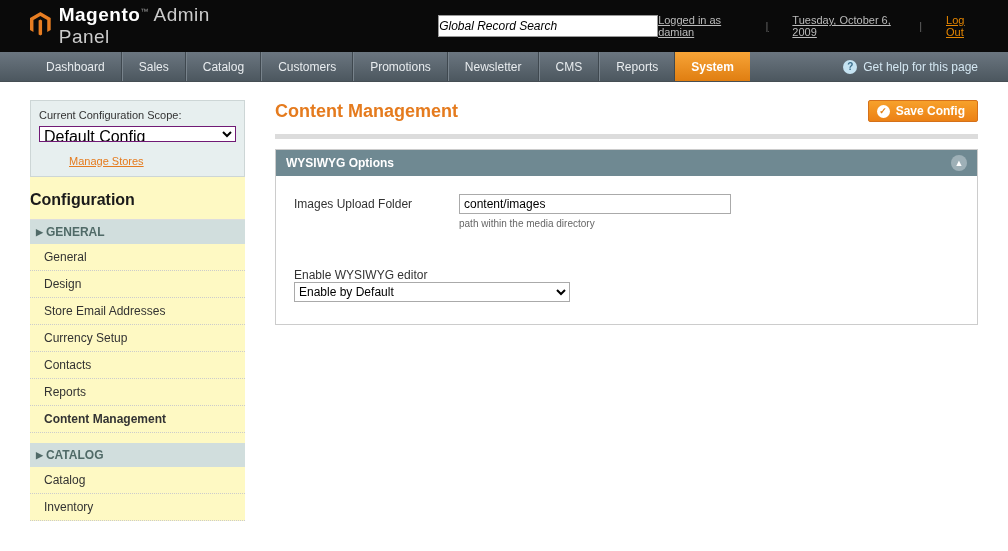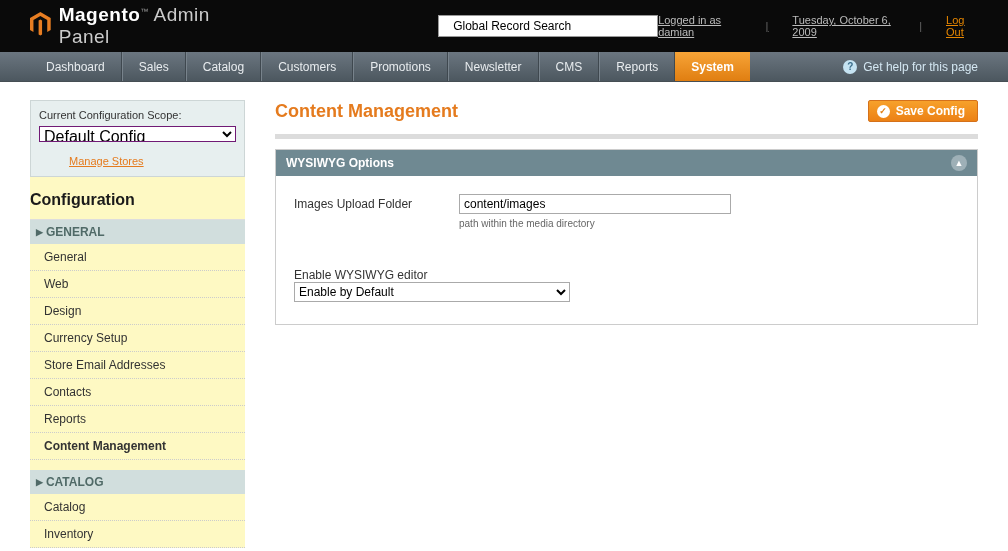--- a/index.html
+++ b/index.html
@@ -5,21 +5,21 @@
 * { box-sizing: border-box; margin: 0; padding: 0; }
 body { font-family: Arial, Helvetica, sans-serif; font-size: 12px; background: #fff; color: #2f2f2f; }
 
 .header { background: #0a0a0a; height: 52px; display: flex; align-items: center; padding: 0 30px; }
 .logo { display: flex; align-items: center; gap: 8px; }
 .logo-icon { width: 24px; height: 28px; }
 .logo-text { color: #fff; font-size: 19px; letter-spacing: .5px; }
 .logo-text .tm { font-size: 8px; vertical-align: super; color: #999; }
 .logo-text .admin { font-weight: normal; color: #ccc; }
 .header-search { margin-left: 200px; }
-.header-search input { width: 220px; height: 22px; padding: 2px 14px; font-size: 12px; border: 1px solid #999; }
+.header-search input { width: 220px; height: 22px; padding: 2px 0; font-size: 12px; border: 1px solid #999; font-style: italic; }
 .header-right { margin-left: auto; color: #bbb; font-size: 11px; display: flex; align-items: center; gap: 24px; text-decoration: underline; }
 .header-right .sep { color: #666; }
 .header-right a { color: #E68600; text-decoration: underline; cursor: pointer; }
 
 .mainnav { background: linear-gradient(#6b7680, #4c575f); height: 30px; display: flex; align-items: stretch; padding-left: 30px; border-bottom: 1px solid #464e54; }
 .mainnav .item { color: #e8ecef; padding: 0 16px; display: flex; align-items: center; cursor: pointer; border-right: 1px solid #3f484f; border-left: 1px solid #78838c; font-size: 12px; }
 .mainnav .item:first-child { border-left: none; }
 .mainnav .item.active { background: linear-gradient(#f7a437, #e07e11); color: #fff; font-weight: bold; border: none; }
 .mainnav .help { margin-left: auto; margin-right: 30px; display: flex; align-items: center; gap: 6px; color: #d4e7f2; cursor: pointer; }
 .mainnav .help-icon { width: 14px; height: 14px; border-radius: 50%; background: #c5e3f2; color: #3a6d8a; display: inline-flex; align-items: center; justify-content: center; font-size: 10px; font-weight: bold; }
@@ -112,24 +112,23 @@
       <a class="scope-link">Manage Stores</a>
     </div>
 
     <div class="config-title">Configuration</div>
 
     <div class="section-head">
       <span class="tri">▶</span>
       <span>GENERAL</span>
     </div>
     <div class="config-item">General</div>
-    <div class="config-item">Web</div>
     <div class="config-item">Design</div>
+    <div class="config-item">Store Email Addresses</div>
     <div class="config-item">Currency Setup</div>
-    <div class="config-item">Store Email Addresses</div>
     <div class="config-item">Contacts</div>
     <div class="config-item">Reports</div>
     <div class="config-item active">Content Management</div>
 
     <div class="section-head" style="margin-top:10px">
       <span class="tri">▶</span>
       <span>CATALOG</span>
     </div>
     <div class="config-item">Catalog</div>
     <div class="config-item">Inventory</div>

